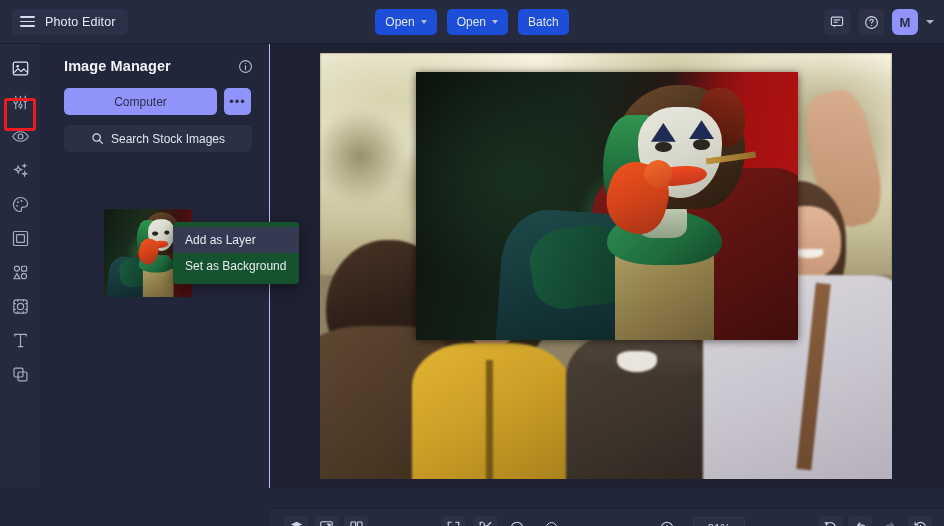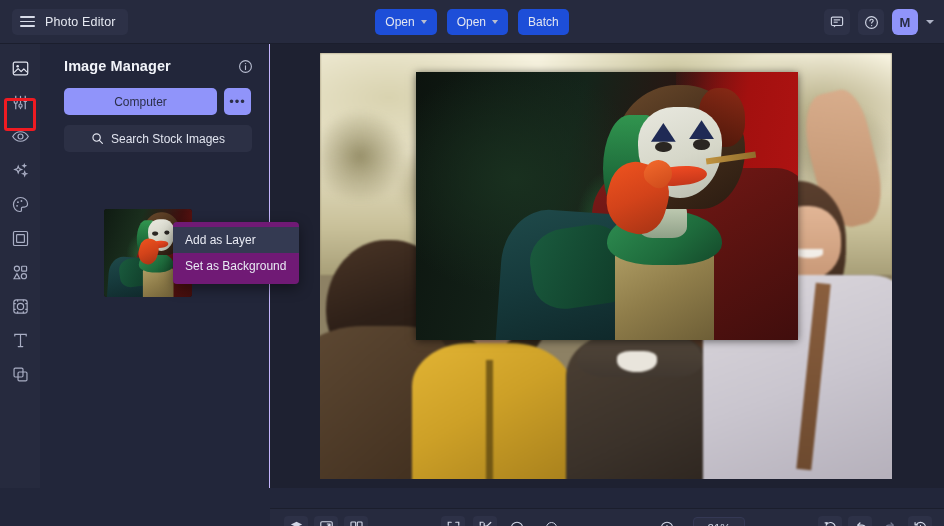--- a/index.html
+++ b/index.html
@@ -142,21 +142,21 @@
     overflow: hidden;
     cursor: pointer;
     background: #1c0f12;
   }
   #thumb .art { position: absolute; inset: 0; transform: scale(1.02); }
 
   
   #ctxmenu {
     position: absolute; left: 133px; top: 178px;
     width: 126px;
-    background: #701a75;
+    background: #14532d;
     border-radius: 4px;
     box-shadow: 0 4px 14px rgba(0,0,0,.45);
     padding: 5px 0;
     overflow: hidden;
     z-index: 30;
   }
   .ctx-item {
     height: 26px;
     display: flex; align-items: center;
     padding-left: 12px;

